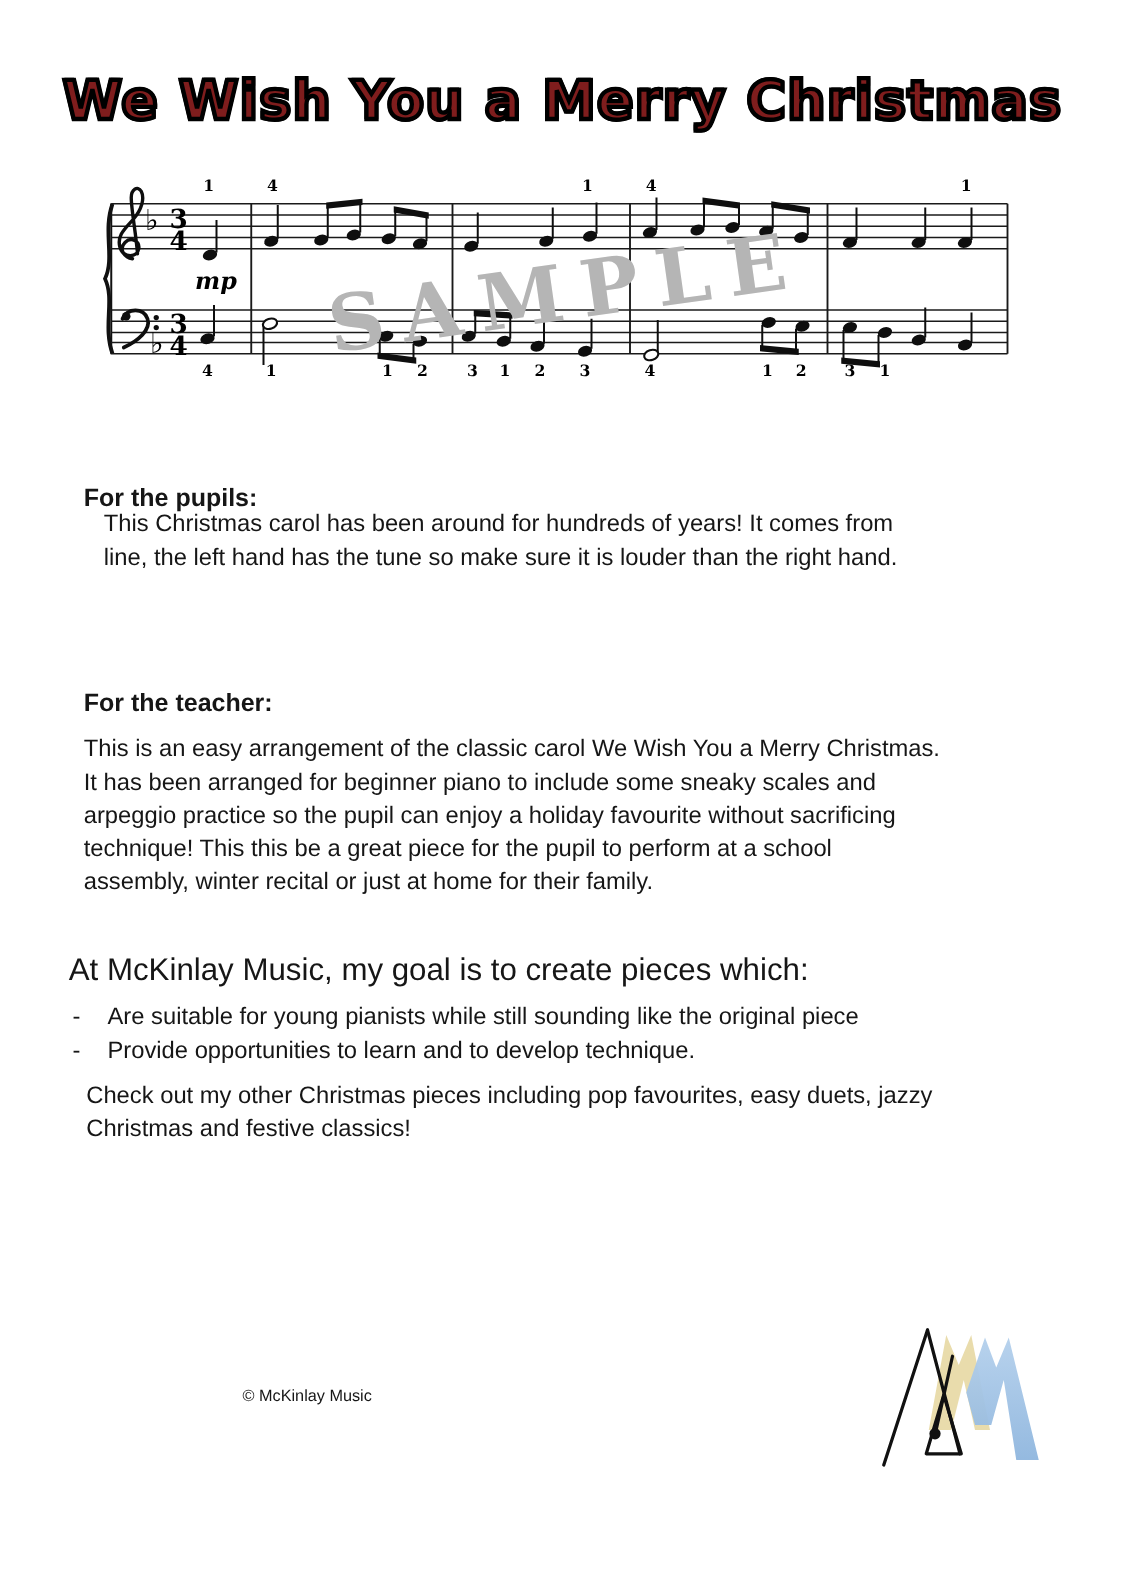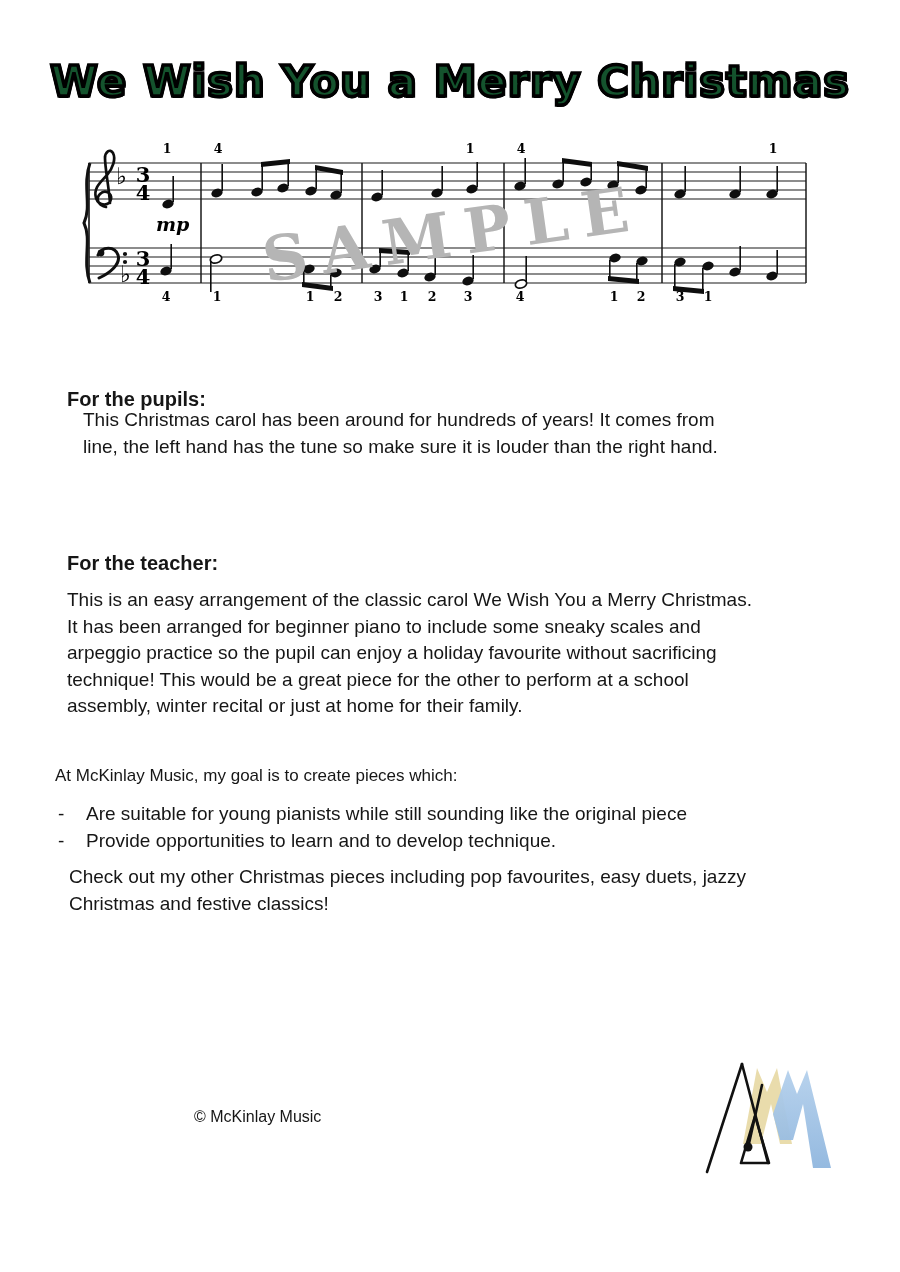--- a/index.html
+++ b/index.html
@@ -3,36 +3,36 @@
 <meta charset="utf-8">
 <style>
   html,body{margin:0;padding:0;background:#ffffff;}
   .page{
     position:relative;width:900px;height:1272px;background:#ffffff;overflow:hidden;
     font-family:"Liberation Sans",sans-serif;color:#161616;
   }
   .title{
     position:absolute;top:52px;left:0;width:900px;text-align:center;
     font-family:"DejaVu Sans",sans-serif;font-weight:bold;font-size:43px;line-height:58px;
-    letter-spacing:1px;color:#14532d;
+    letter-spacing:1px;color:#7f1d1d;
     -webkit-text-stroke:3.5px #000;
     text-shadow:1.5px 0 0 #000,-1.5px 0 0 #000,0 1.5px 0 #000,0 -1.5px 0 #000,
                 1px 1px 0 #000,-1px -1px 0 #000,1px -1px 0 #000,-1px 1px 0 #000;
   }
   svg text{font-family:"DejaVu Serif",serif;}
   .heading{position:absolute;font-size:20px;font-weight:bold;line-height:24px;}
   .bodytext{position:absolute;font-size:19px;line-height:26.6px;}
   .bodytext div{white-space:nowrap;}
-  .goals-intro{position:absolute;font-size:17px;line-height:26px;white-space:nowrap;}
+  .goals-intro{position:absolute;font-size:25px;line-height:26px;white-space:nowrap;}
   .bullets{position:absolute;font-size:19px;line-height:27px;}
   .bullet-row{display:flex;}
   .bullet-marker{width:28px;flex:0 0 28px;}
   .footer{
     position:absolute;top:1106px;left:194px;display:flex;gap:18px;
-    font-size:16px;line-height:22px;white-space:nowrap;
+    font-size:13px;line-height:22px;white-space:nowrap;
   }
   .score-svg{position:absolute;left:0;top:0;}
   .logo-svg{position:absolute;left:695px;top:1048px;}
 </style>
 </head>
 <body>
 
 <div class="page">
 
   <div class="title">We Wish You a Merry Christmas</div>
@@ -205,21 +205,21 @@
   <div class="bodytext" style="top:407px;left:67px;margin-left:16px;">
     <div>This Christmas carol has been around for hundreds of years! It comes from</div>
     <div>line, the left hand has the tune so make sure it is louder than the right hand.</div>
   </div>
 
   <div class="heading" style="top:551px;left:67px;">For the teacher:</div>
   <div class="bodytext" style="top:587px;left:67px;">
     <div>This is an easy arrangement of the classic carol We Wish You a Merry Christmas.</div>
     <div>It has been arranged for beginner piano to include some sneaky scales and</div>
     <div>arpeggio practice so the pupil can enjoy a holiday favourite without sacrificing</div>
-    <div>technique! This would be a great piece for the other to perform at a school</div>
+    <div>technique! This this be a great piece for the pupil to perform at a school</div>
     <div>assembly, winter recital or just at home for their family.</div>
   </div>
 
   <div class="goals-intro" style="top:763px;left:55px;">At McKinlay Music, my goal is to create pieces which:</div>
   <div class="bullets" style="top:800px;left:58px;">
     <div class="bullet-row">
       <span class="bullet-marker">-</span>
       <span>Are suitable for young pianists while still sounding like the original piece</span>
     </div>
     <div class="bullet-row">

